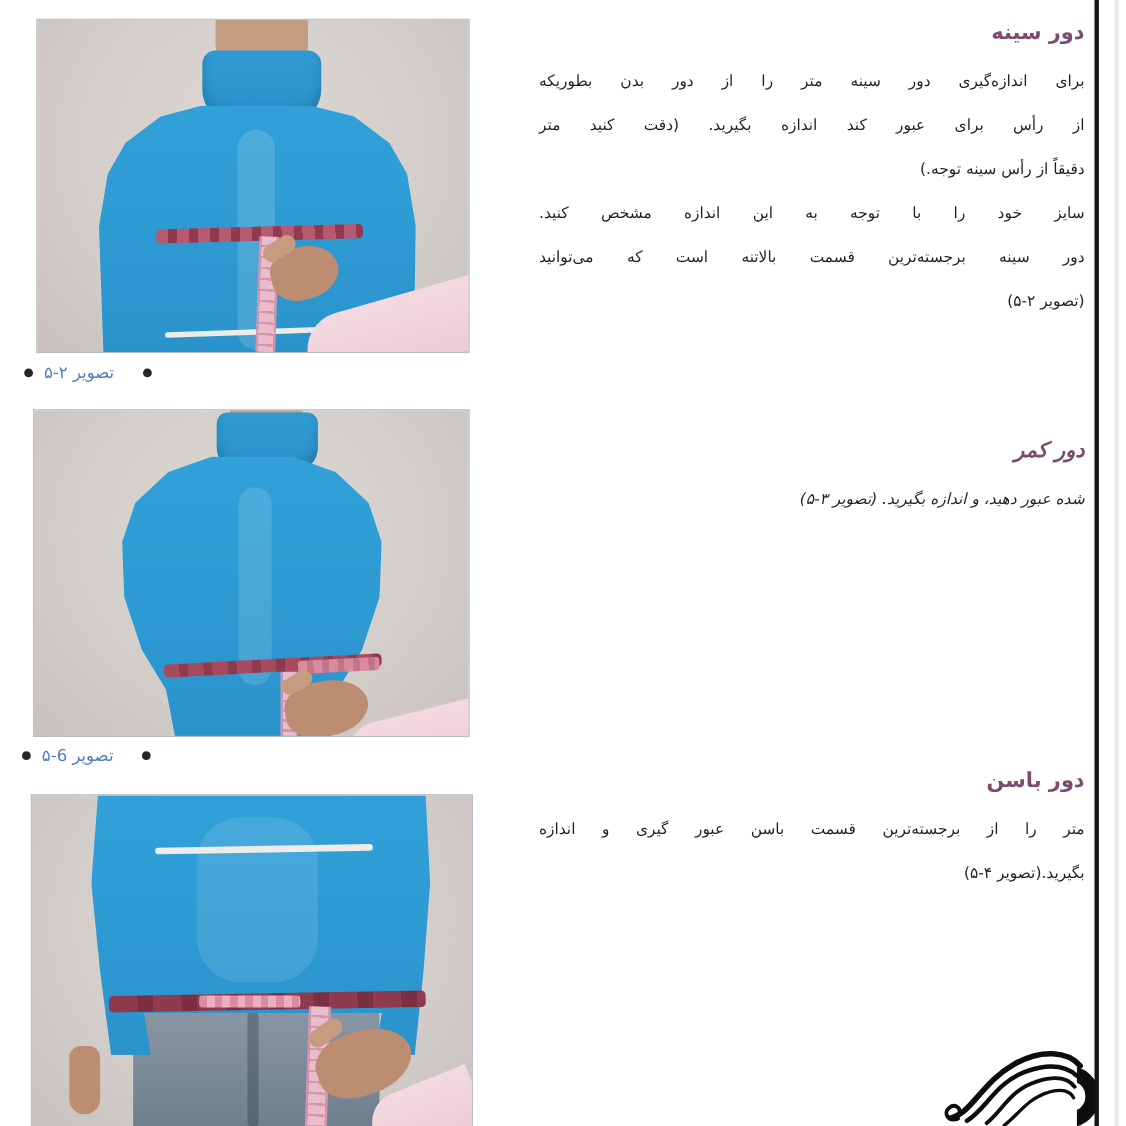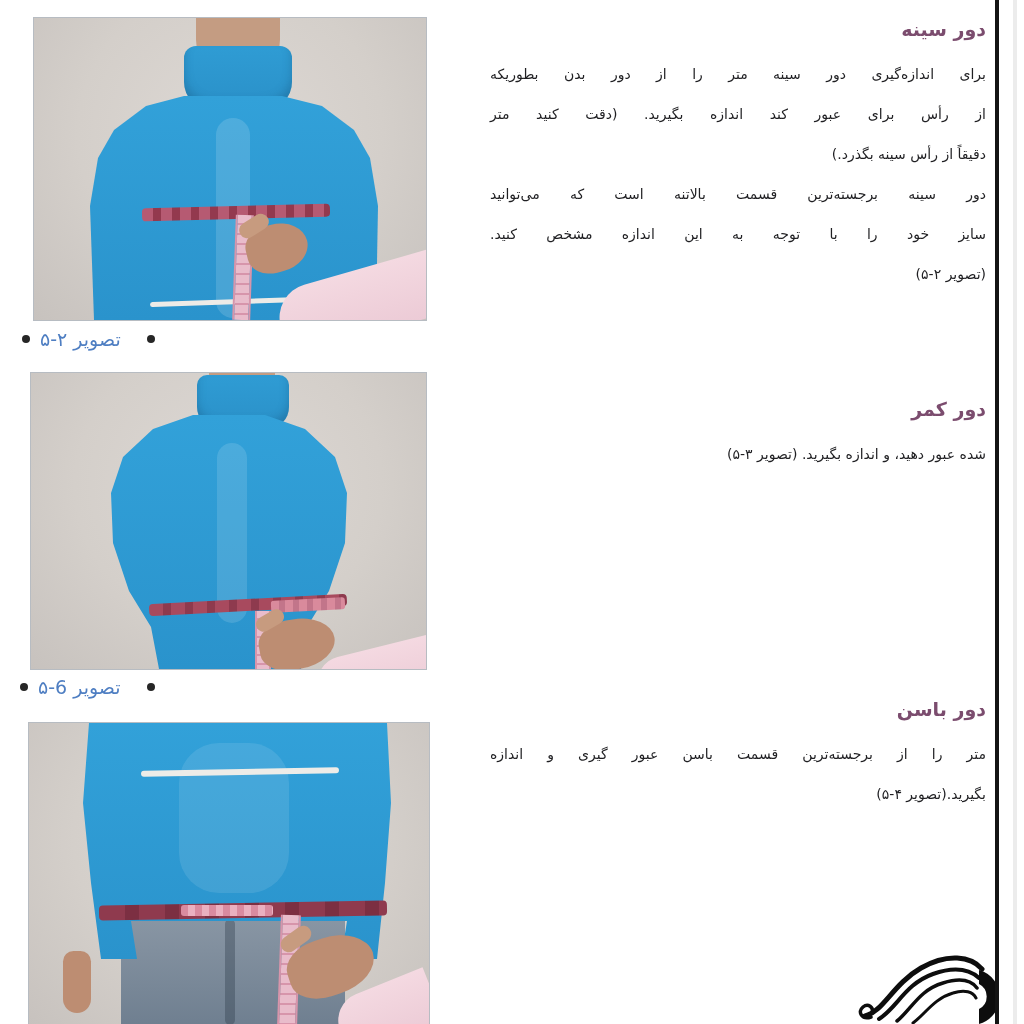--- a/index.html
+++ b/index.html
@@ -66,25 +66,25 @@
   .hand3a{left:258px;top:214px;width:88px;height:58px;background:#bd8d72;border-radius:45% 55% 55% 45%;transform:rotate(-18deg);}
   .hand3b{left:250px;top:208px;width:34px;height:16px;background:#c79b7f;border-radius:9px;transform:rotate(-36deg);}
   .sleeve3{left:316px;top:240px;width:100px;height:60px;background:linear-gradient(#f4d9e1,#eccbd6);
            border-radius:28px 0 0 26px;transform:rotate(-22deg);transform-origin:right bottom;}
 
   
   .caption{position:absolute;display:flex;align-items:center;height:18px;}
   .cap1{left:22px;top:330px;}
   .cap2{left:20px;top:678px;}
   .dot{width:8px;height:8px;border-radius:50%;background:#262626;flex:0 0 auto;}
-  .cap-text{color:#4e7ec2;font-size:19px;line-height:18px;margin:0 26px 0 10px;direction:rtl;white-space:nowrap;}
+  .cap-text{color:#4e7ec2;font-size:15px;line-height:18px;margin:0 26px 0 10px;direction:rtl;white-space:nowrap;}
 
   
   .txt{position:absolute;left:490px;width:496px;direction:rtl;}
-  .s1{top:12px;} .s2{top:392px;} .s3{top:692px;}
+  .s1{top:12px;} .s2{top:392px;font-style:italic;} .s3{top:692px;}
   .sec-title{margin:0 0 8px 0;font-size:19px;line-height:34px;font-weight:bold;color:#7b4c6e;text-align:right;}
   .line{font-size:14px;line-height:40px;color:#1f1f22;text-align:right;}
   .line.just{text-align:justify;text-align-last:justify;}
 
   
   .edge-line{position:absolute;left:995px;top:0;width:4px;height:1024px;background:#141414;}
   .edge-shade{position:absolute;left:1013px;top:0;width:4px;height:1024px;background:#ececec;}
   .ornament{position:absolute;left:854px;top:936px;width:142px;height:88px;}
 </style>
 </head>
@@ -143,23 +143,23 @@
     <div class="vtape3"></div>
     <div class="sleeve3"></div>
     <div class="hand3a"></div>
     <div class="hand3b"></div>
   </figure>
 
   <section class="txt s1">
     <h3 class="sec-title">دور سینه</h3>
     <div class="line just">برای اندازه‌گیری دور سینه متر را از دور بدن بطوریکه</div>
     <div class="line just">از رأس برای عبور کند اندازه بگیرید. (دقت کنید متر</div>
-    <div class="line">دقیقاً از رأس سینه بگذرد.)</div>
+    <div class="line">دقیقاً از رأس سینه توجه.)</div>
+    <div class="line just">سایز خود را با توجه به این اندازه مشخص کنید.</div>
     <div class="line just">دور سینه برجسته‌ترین قسمت بالاتنه است که می‌توانید</div>
-    <div class="line just">سایز خود را با توجه به این اندازه مشخص کنید.</div>
     <div class="line">(تصویر ۲-۵)</div>
   </section>
 
   <section class="txt s2">
     <h3 class="sec-title">دور کمر</h3>
     <div class="line">شده عبور دهید، و اندازه بگیرید. (تصویر ۳-۵)</div>
   </section>
 
   <section class="txt s3">
     <h3 class="sec-title">دور باسن</h3>

